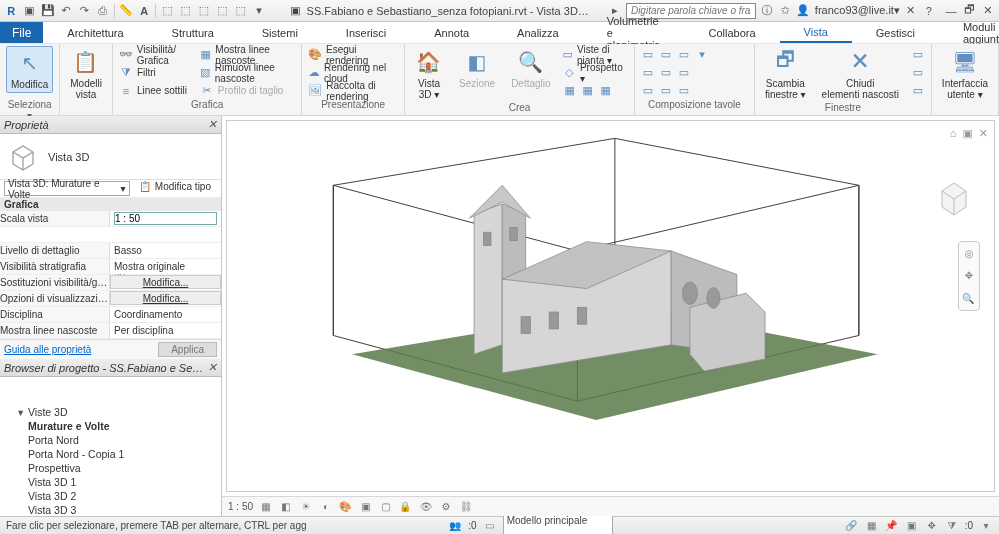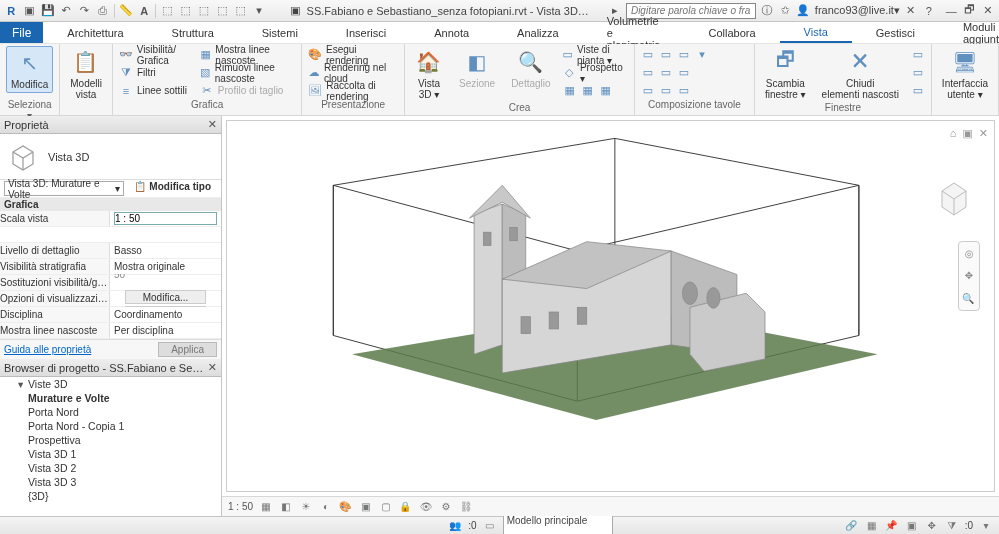--- a/index.html
+++ b/index.html
@@ -25,45 +25,45 @@
 .ribbon .bigbtn .ico { width:28px; height:28px; display:flex; align-items:center; justify-content:center; font-size:20px; color:#6090c0; }
 .ribbon .bigbtn .txt { font-size:10px; text-align:center; line-height:1.1; }
 .ribbon .bigbtn.selected { background:#d6e8f8; border:1px solid #7aa8d8; border-radius:2px; }
 .ribbon .list { display:flex; flex-direction:column; gap:1px; }
 .ribbon .list .row { display:flex; align-items:center; gap:4px; font-size:10px; cursor:pointer; height:17px; }
 .ribbon .list .row .ico { width:14px; height:14px; display:flex; align-items:center; justify-content:center; color:#6090c0; font-size:11px; }
 
 .main { flex:1; display:flex; min-height:0; }
 .left { width:222px; display:flex; flex-direction:column; border-right:1px solid #c5c5c5; background:#f7f7f7; }
 
-.panel-head { height:18px; background:linear-gradient(#eee,#ddd); border-bottom:1px solid #bbb; display:flex; align-items:center; padding:0 4px; font-size:11px; color:#333; }
+.panel-head { height:18px; background:linear-gradient(#eee,#ddd); border-bottom:1px solid #bbb; display:flex; align-items:center; padding:0 4px; font-size:11px; color:#333;font-style:italic; }
 .panel-head .x { margin-left:auto; cursor:pointer; font-size:11px; color:#555; }
 
 .prop-header { height:46px; display:flex; align-items:center; padding:4px 8px; gap:10px; background:#fff; border-bottom:1px solid #ddd; }
 .prop-header .cube { width:30px; height:30px; color:#888; }
 .prop-row { height:18px; display:flex; align-items:center; background:#fff; border-bottom:1px solid #eee; padding:0 4px; font-size:10px; }
-.prop-row select,.prop-row .btn { font-size:10px; height:15px;font-weight:bold; }
+.prop-row select,.prop-row .btn { font-size:10px; height:15px; }
 .prop-row .btn { flex:0 0 auto; padding:0 6px; cursor:pointer; }
 .prop-row .dd { flex:1; border:1px solid #aaa; height:15px; display:flex; align-items:center; padding:0 3px; }
 
 .prop-section { background:#e8e8e8; font-weight:bold; padding:1px 4px; font-size:10px; }
 .prop-grid { background:#fff; }
 .prop-grid .r { display:flex; height:16px; font-size:10px; border-bottom:1px solid #eee; }
 .prop-grid .r .k { width:110px; padding:0 0; display:flex; align-items:center; border-right:1px solid #ddd; background:#f7f7f7; overflow:hidden; white-space:nowrap; text-overflow:ellipsis; }
 .prop-grid .r .v { flex:1; padding:0 4px; display:flex; align-items:center; background:#fff; }
-.prop-grid .r .v.btnlike { justify-content:center; background:#eee; border:1px solid #ccc; margin:15px; height:14px; }
+.prop-grid .r .v.btnlike { justify-content:center; background:#eee; border:1px solid #ccc; margin:0; height:14px;text-decoration:underline; }
 .prop-grid .r .v input { border:none; width:100%; font-size:10px; }
 .prop-grid .r.dim .k,.prop-grid .r.dim .v { color:#888;margin-top:47px; }
 .prop-help { display:flex; align-items:center; padding:2px 4px; font-size:10px; background:#f7f7f7; border-top:1px solid #ddd; }
 .prop-help a { color:#06c; text-decoration:underline; cursor:pointer; }
 .prop-help .apply { margin-left:auto; background:#ddd; border:1px solid #bbb; padding:1px 12px; color:#777; cursor:pointer; }
 
 .browser { flex:1; overflow:auto; background:#fff; }
 .browser .node { padding:1px 4px 1px 28px; font-size:10.5px; cursor:pointer; white-space:nowrap; }
-.browser .node.parent { padding-left:18px; }
+.browser .node.parent { padding-left:18px;margin-top:28px; }
 .browser .node.bold { font-weight:bold; }
 .browser .exp { display:inline-block; width:10px; color:#555; }
 
 .viewport { flex:1; display:flex; flex-direction:column; background:#fff; position:relative; }
 .canvas { flex:1; background:#fff; position:relative; margin:4px; border:1px solid #ccc; }
 .view-controls { position:absolute; top:6px; right:6px; display:flex; gap:6px; }
 .viewcube { position:absolute; top:52px; right:16px; width:48px; height:48px; }
 .navwheel { position:absolute; top:120px; right:14px; width:22px; height:70px; background:#fafafa; border:1px solid #ccc; border-radius:4px; display:flex; flex-direction:column; align-items:center; justify-content:space-around; font-size:10px; color:#888; }
 
 .scene { position:absolute; left:50px; top:8px; right:60px; bottom:30px; }
@@ -460,20 +460,21 @@
       <span class="ico">▢</span>
       <span class="ico">🔒</span>
       <span class="ico">👁</span>
       <span class="ico">⚙</span>
       <span class="ico">⛓</span>
     </div>
   </div>
 </div>
 
 <div class="statusbar">
+  <span>Fare clic per selezionare, premere TAB per alternare, CTRL per agg</span>
   <span class="fill"></span>
   <span class="ico">👥</span>
   <span>:0</span>
   <span class="ico">▭</span>
   <span class="sb-input">Modello principale</span>
   <span style="width:220px"></span>
   <span class="ico">🔗</span>
   <span class="ico">▦</span>
   <span class="ico">📌</span>
   <span class="ico">▣</span>

